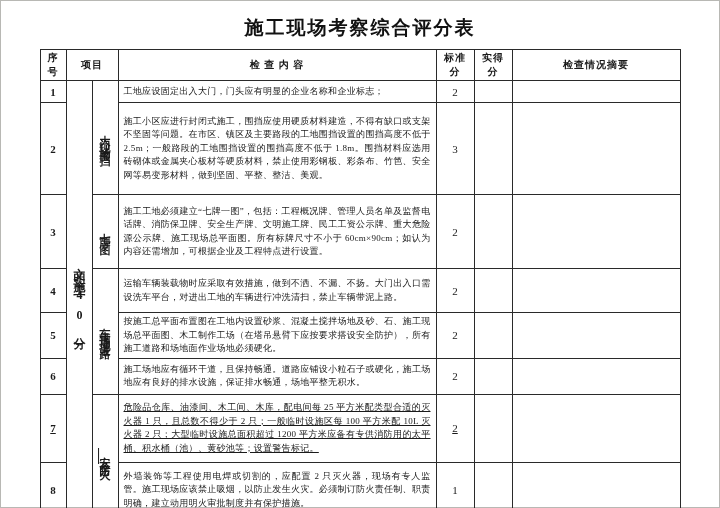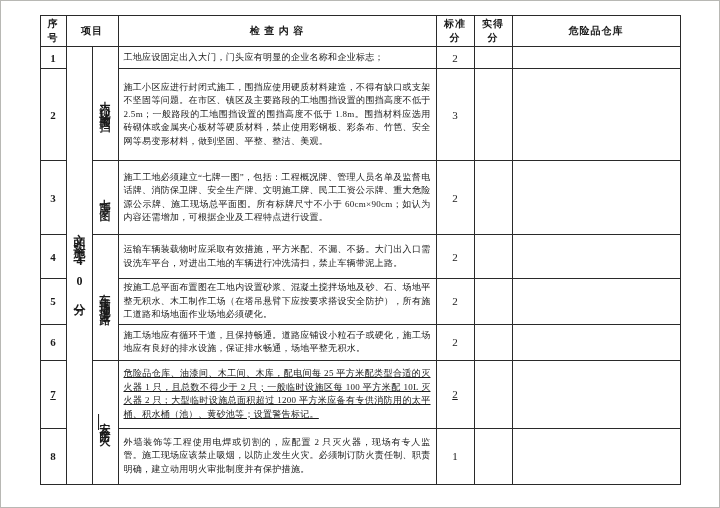--- a/index.html
+++ b/index.html
@@ -84,40 +84,41 @@
   tr.r4 td { height: 44px; }
   tr.r5 td { height: 44px; }
   tr.r6 td { height: 36px; }
   tr.r7 td { height: 68px; text-decoration: underline; }
   tr.r8 td { height: 56px; }
 </style>
 </head>
 <body>
 
 <div class="page">
+  <div class="title">施工现场考察综合评分表</div>
 
   <table class="score-table">
     <colgroup>
       <col class="c-no">
         <col class="c-cat">
         <col class="c-sub">
       <col class="c-body">
         <col class="c-std">
         <col class="c-act">
         <col class="c-sum">
     </colgroup>
 
     <tbody>
         <tr>
       <th>序号</th>
       <th colspan="2">项目</th>
       <th>检 查 内 容</th>
       <th>标准分</th>
       <th>实得分</th>
-      <th>危险品仓库</th>
+      <th>检查情况摘要</th>
     </tr>
 
     <tr class="r1">
       <td class="no-cell">1</td>
       <td class="v-cell cat-cell" rowspan="8">
         <div class="vtext">文明施工（40分）</div>
       </td>
       <td class="v-cell" rowspan="2">
         <div class="vtext">大门现场围挡</div>
       </td>
@@ -144,29 +145,29 @@
       <td class="score-cell">2</td>
       <td class="score-cell"></td>
       <td class="score-cell"></td>
     </tr>
 
     <tr class="r4">
       <td class="no-cell">4</td>
       <td class="v-cell" rowspan="3">
         <div class="vtext">车辆场地道路</div>
       </td>
-      <td class="content-cell">运输车辆装载物时应采取有效措施，平方米配、不漏、不扬。大门出入口需设洗车平台，对进出工地的车辆进行冲洗清扫，禁止车辆带泥上路。</td>
+      <td class="content-cell">运输车辆装载物时应采取有效措施，做到不洒、不漏、不扬。大门出入口需设洗车平台，对进出工地的车辆进行冲洗清扫，禁止车辆带泥上路。</td>
       <td class="score-cell">2</td>
       <td class="score-cell"></td>
       <td class="score-cell"></td>
     </tr>
 
     <tr class="r5">
       <td class="no-cell">5</td>
-      <td class="content-cell">按施工总平面布置图在工地内设置砂浆、混凝土搅拌场地及砂、石、场地平整无积水、木工制作工场（在塔吊悬臂下应按要求搭设安全防护），所有施工道路和场地面作业场地必须硬化。</td>
+      <td class="content-cell">按施工总平面布置图在工地内设置砂浆、混凝土搅拌场地及砂、石、施工现场总平面图、木工制作工场（在塔吊悬臂下应按要求搭设安全防护），所有施工道路和场地面作业场地必须硬化。</td>
       <td class="score-cell">2</td>
       <td class="score-cell"></td>
       <td class="score-cell"></td>
     </tr>
 
     <tr class="r6">
       <td class="no-cell">6</td>
       <td class="content-cell">施工场地应有循环干道，且保持畅通。道路应铺设小粒石子或硬化，施工场地应有良好的排水设施，保证排水畅通，场地平整无积水。</td>
       <td class="score-cell">2</td>
       <td class="score-cell"></td>

